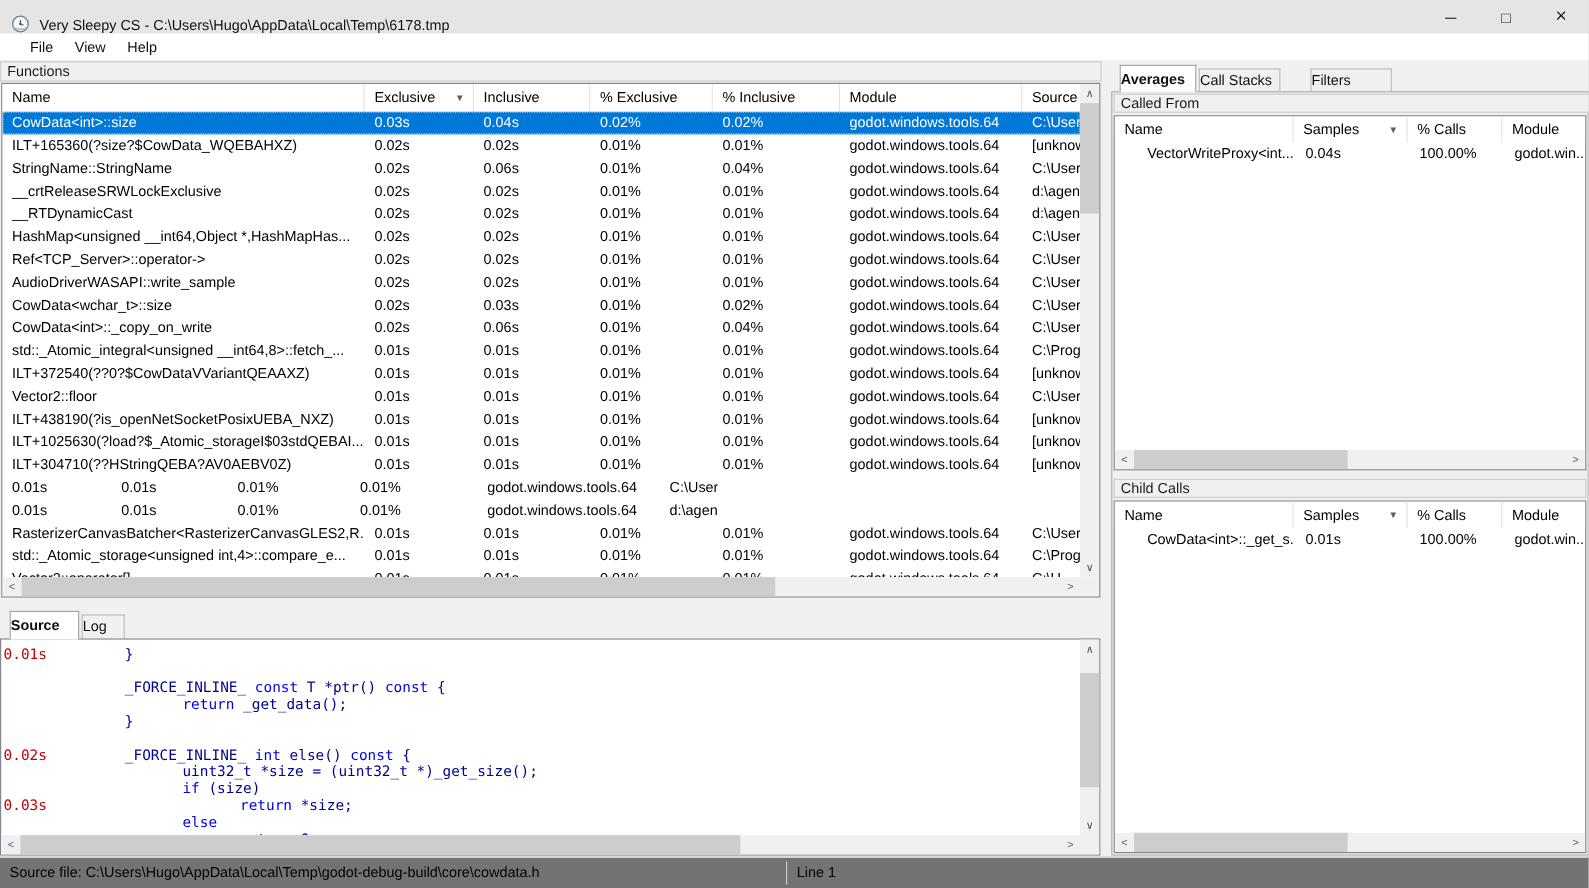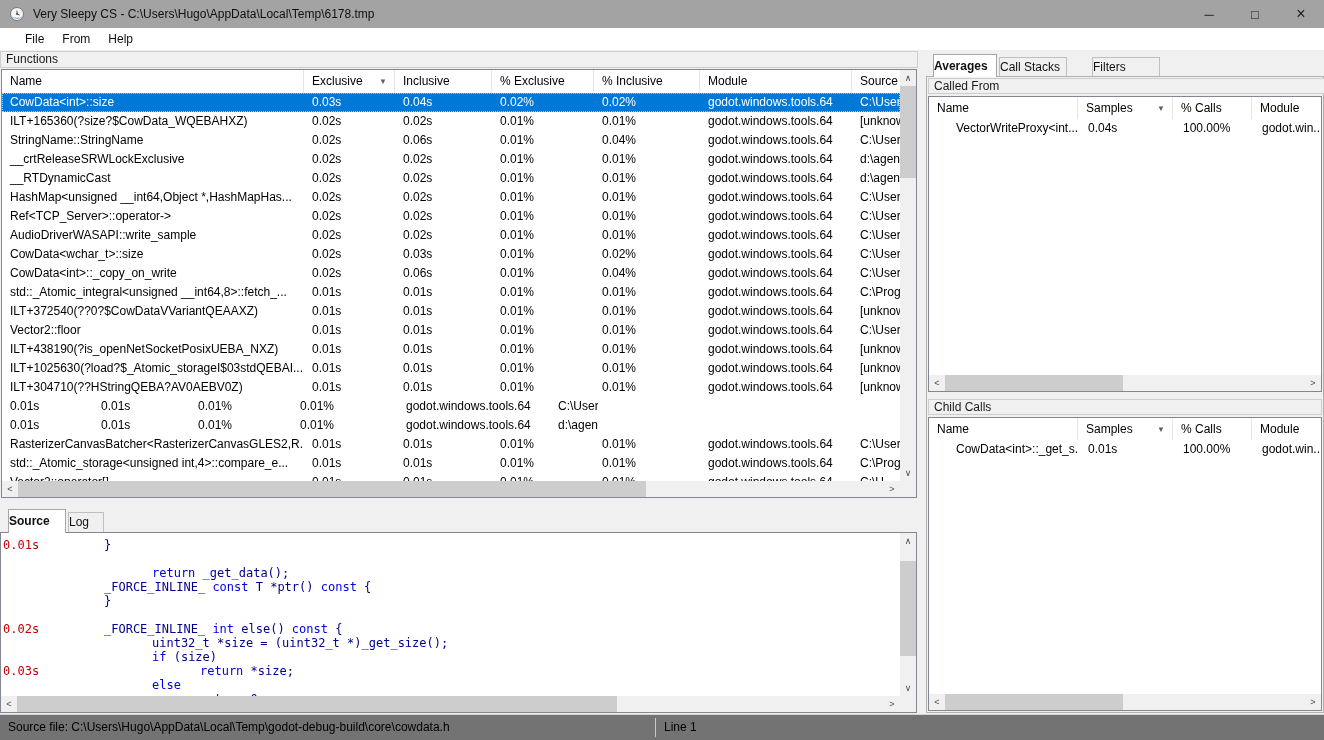--- a/index.html
+++ b/index.html
@@ -1,21 +1,21 @@
 <!DOCTYPE html>
 <html><head>
 <meta charset="utf-8">
 <style>
   *{margin:0;padding:0;box-sizing:border-box}
   html,body{background:#9a9a9a}
   .app{position:relative;width:1324px;height:740px;background:#fff;overflow:hidden;
        font-family:"Liberation Sans",sans-serif;font-size:12px;color:#000;
        --sel:#0078d7;--kw:#0000e0;--code:#00008b;--time:#c00000}
   
-  .titlebar{position:absolute;left:0;top:0;width:100%;height:28px;background:#a3a3a3;display:flex;align-items:center}
+  .titlebar{position:absolute;left:0;top:0;width:100%;height:28px;background:#e5e5e5;display:flex;align-items:flex-end}
   .app-icon{margin-left:9px;width:16px;height:16px;flex:0 0 auto}
   .title-text{margin-left:8px;color:#101010;white-space:nowrap}
   .win-btns{position:absolute;right:0;top:0;height:28px;display:flex}
   .win-btn{width:46px;height:28px;display:flex;align-items:center;justify-content:center;color:#1a1a1a;font-size:13px}
   .win-btn.close{font-size:16px}
   
   .menubar{position:absolute;left:16px;top:28px;width:100%;height:22px;background:#fff;display:flex;padding-left:0}
   .menu-item{padding:0 9px;line-height:22px;color:#101010}
   
   .content-bg{position:absolute;left:0;top:50px;width:100%;height:664px;background:#f0f0f0}
@@ -99,21 +99,21 @@
           <span>□</span>
         </div>
       <div class="win-btn close">
           <span>×</span>
         </div>
     </div>
   </div>
 
   <div class="menubar">
     <span class="menu-item">File</span>
-    <span class="menu-item">From</span>
+    <span class="menu-item">View</span>
     <span class="menu-item">Help</span>
   </div>
 
   <div class="content-bg"></div>
 
   <div class="group-bar" id="functions-bar">Functions</div>
 
   <div class="listbox" id="functions-list">
     <div class="lv-header">
       <span class="hcell fc0"><span>Name</span></span>
@@ -330,22 +330,22 @@
     <div class="corner" style="left:898px;top:411px;width:16px;height:16px"></div>
   </div>
 
   <div class="tab active" id="tab-source"><span>Source</span></div>
   <div class="tab" id="tab-log"><span>Log</span></div>
 
   <div id="source-content">
     <div id="source-code">
         <div class="codeline"><span class="time">0.01s</span><span class="codetext" style="margin-left: 103px;"><span class="pl">}</span></span></div>
         <div class="codeline"><span class="codetext" style="margin-left: 103px;"></span></div>
+        <div class="codeline"><span class="codetext" style="margin-left: 103px;"><span class="pl">_FORCE_INLINE_ </span><span class="kw">const</span><span class="pl"> T *ptr() </span><span class="kw">const</span><span class="pl"> {</span></span></div>
         <div class="codeline"><span class="codetext" style="margin-left: 151px;"><span class="kw">return</span><span class="pl"> _get_data();</span></span></div>
-        <div class="codeline"><span class="codetext" style="margin-left: 103px;"><span class="pl">_FORCE_INLINE_ </span><span class="kw">const</span><span class="pl"> T *ptr() </span><span class="kw">const</span><span class="pl"> {</span></span></div>
         <div class="codeline"><span class="codetext" style="margin-left: 103px;"><span class="pl">}</span></span></div>
         <div class="codeline"><span class="codetext" style="margin-left: 103px;"></span></div>
         <div class="codeline"><span class="time">0.02s</span><span class="codetext" style="margin-left: 103px;"><span class="pl">_FORCE_INLINE_ </span><span class="kw">int</span><span class="pl"> else() </span><span class="kw">const</span><span class="pl"> {</span></span></div>
         <div class="codeline"><span class="codetext" style="margin-left: 151px;"><span class="pl">uint32_t *size = (uint32_t *)_get_size();</span></span></div>
         <div class="codeline"><span class="codetext" style="margin-left: 151px;"><span class="kw">if</span><span class="pl"> (size)</span></span></div>
         <div class="codeline"><span class="time">0.03s</span><span class="codetext" style="margin-left: 199px;"><span class="kw">return</span><span class="pl"> *size;</span></span></div>
         <div class="codeline"><span class="codetext" style="margin-left: 151px;"><span class="kw">else</span></span></div>
         <div class="codeline"><span class="codetext" style="margin-left: 199px;"><span class="kw">return</span><span class="pl"> 0;</span></span></div>
       </div>
     <div class="sb v" style="left:899px;top:0;width:16px;height:163px">

